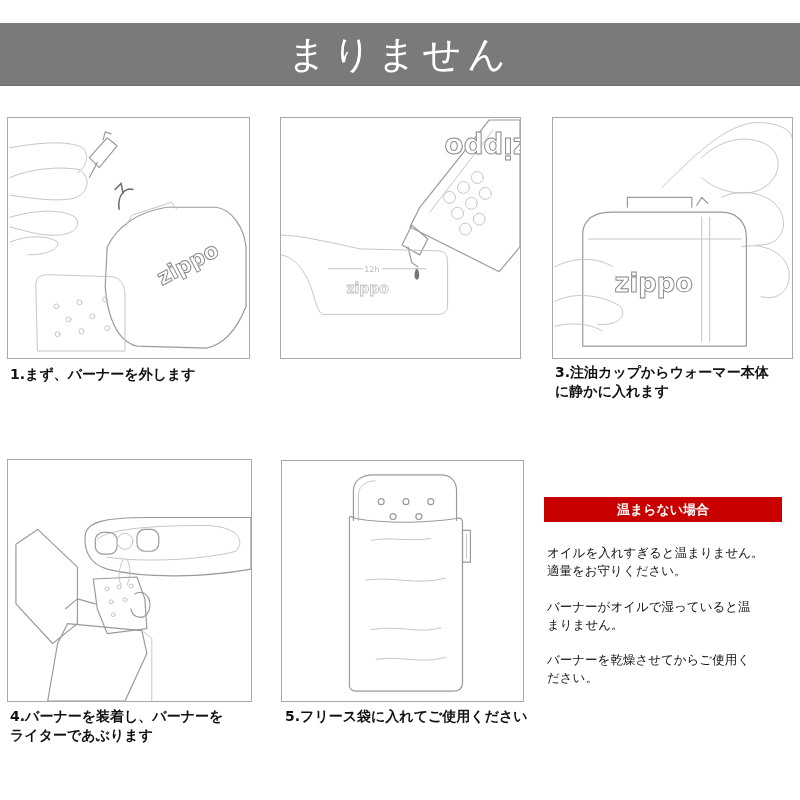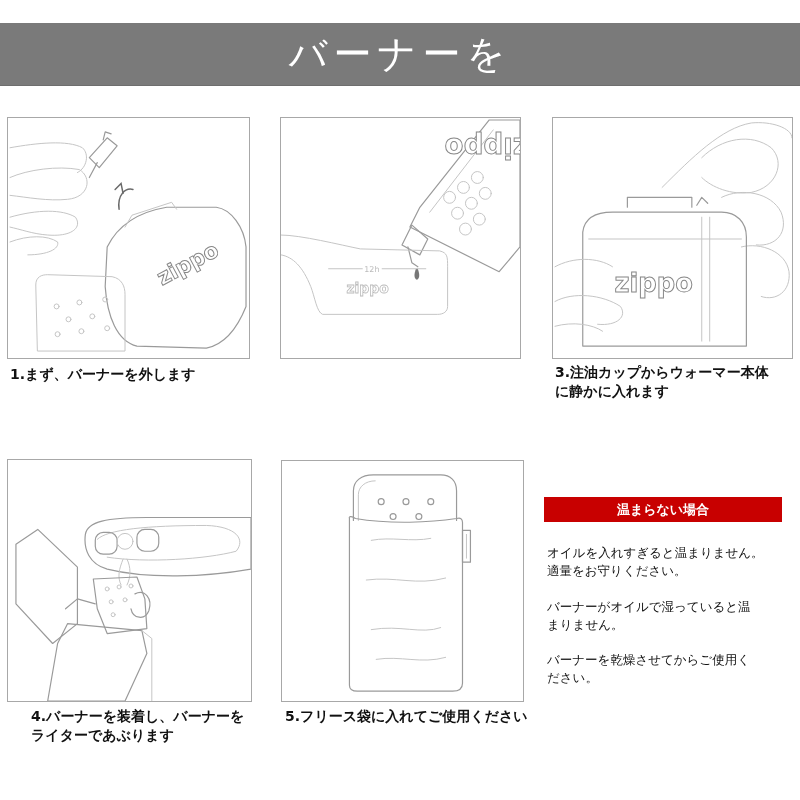--- a/index.html
+++ b/index.html
@@ -41,21 +41,21 @@
 
     .sk { fill: none; stroke: #9a9a9a; stroke-width: 1.2; stroke-linecap: round; stroke-linejoin: round; }
     .sk-l { fill: none; stroke: #c4c4c4; stroke-width: 1; stroke-linecap: round; }
     .sk-d { fill: none; stroke: #6a6a6a; stroke-width: 1.5; stroke-linecap: round; }
     .logo { font-family: "DejaVu Sans", sans-serif; font-weight: bold; fill: #fff; stroke: #888; stroke-width: 1; }
   </style>
 </head>
 <body>
 
 <div class="header-band">
-  <span class="header-title">バーナーを</span>
+  <span class="header-title">まりません</span>
 </div>
 
 <div class="panel" style="left:7px; top:117px; width:243px; height:242px;">
   <svg viewBox="0 0 243 242">
 
     <path class="sk-l" d="M2 30 C30 25 60 22 75 30 C82 36 80 50 70 55"></path>
     <path class="sk-l" d="M2 60 C20 52 50 48 72 52 C85 60 82 80 60 82 C40 84 20 80 2 78"></path>
     <path class="sk-l" d="M2 100 C30 92 55 92 68 100 C75 110 65 120 40 118 C25 117 12 112 2 110"></path>
     <path class="sk-l" d="M2 125 C20 118 40 118 50 125 C52 132 40 138 20 138"></path>
 
@@ -164,21 +164,21 @@
         <circle cx="118" cy="141" r="2"></circle>
         <circle cx="106" cy="156" r="2"></circle>
     </g>
     <path class="sk" d="M128 135 C138 130 146 140 142 152 C138 162 126 160 124 150"></path>
     <path class="sk" d="M58 150 L70 140 L88 145"></path>
 
     <path class="sk" d="M60 165 L135 172 L140 195 L118 243 L40 243 L50 185 Z"></path>
     <path class="sk-l" d="M135 172 L145 180 L145 243"></path>
   </svg>
 </div>
-<div class="caption" style="left:10px; top:707px;margin-left:21px;">
+<div class="caption" style="left:10px; top:707px;">
   <div>4.バーナーを装着し、バーナーを</div>
   <div>ライターであぶります</div>
 </div>
 
 <div class="panel" style="left:281px; top:460px; width:243px; height:242px;">
   <svg viewBox="0 0 243 242">
 
     <path class="sk" d="M72 60 L72 30 C72 20 80 14 92 14 L160 14 C170 14 176 20 176 30 L176 60"></path>
     <path class="sk-l" d="M77 60 L77 34 C77 26 84 20 94 20"></path>
     <g class="sk">

